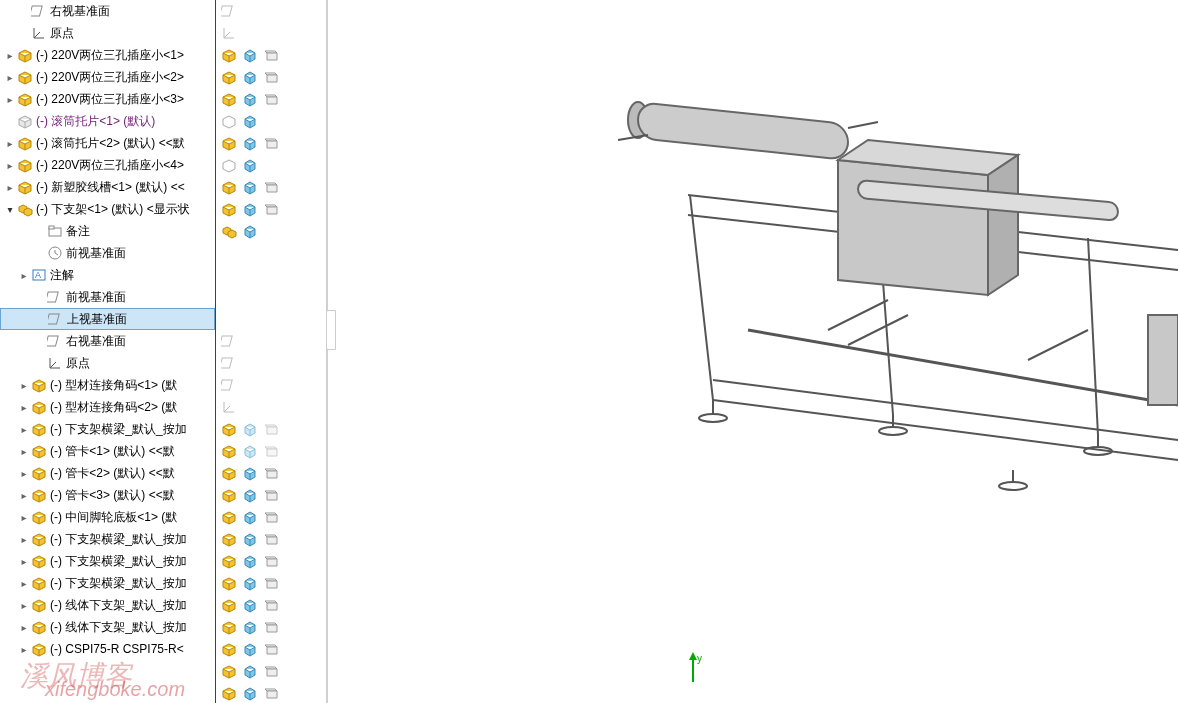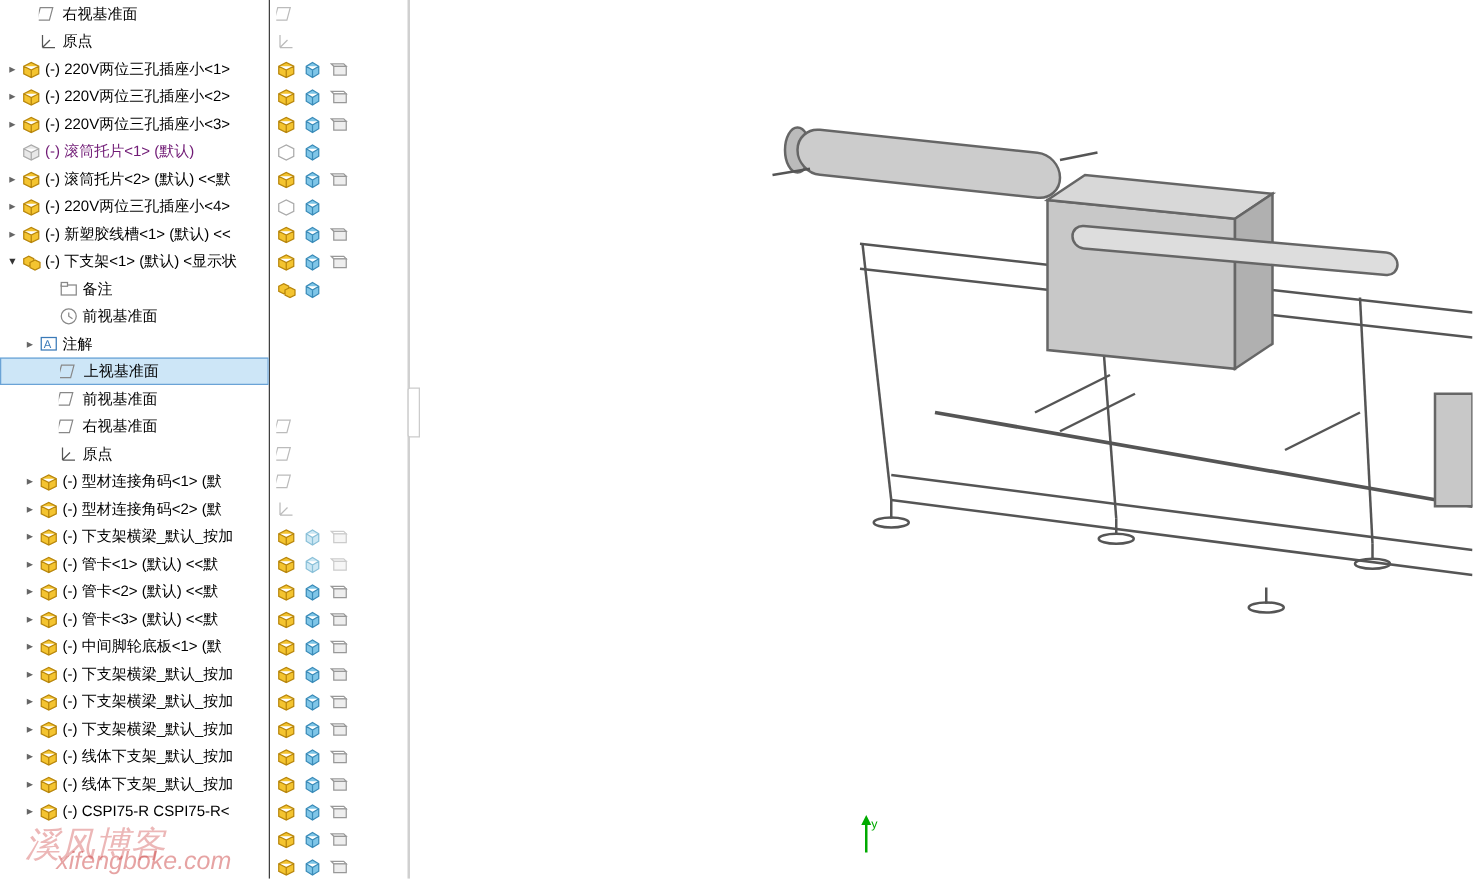--- a/index.html
+++ b/index.html
@@ -146,37 +146,37 @@
       <div class="tree-row indent1">
         <span class="arrow">▸</span>
         <span class="icon">
           <svg viewBox="0 0 16 16">
             <rect x="2" y="3" width="12" height="10" fill="#fff" stroke="#3a7ab8"></rect>
             <text x="4" y="11" font-size="9" fill="#3a7ab8">A</text>
           </svg>
         </span>
         <span class="label">注解</span>
       </div>
+      <div class="tree-row indent2">
+        <span class="arrow"></span>
+        <span class="icon">
+          <svg viewBox="0 0 16 16">
+            <rect x="2" y="3" width="10" height="10" fill="none" stroke="#888" transform="skewX(-15)"></rect>
+          </svg>
+        </span>
+        <span class="label">前视基准面</span>
+      </div>
       <div class="tree-row indent2 selected">
         <span class="arrow"></span>
         <span class="icon">
           <svg viewBox="0 0 16 16">
             <rect x="2" y="3" width="10" height="10" fill="none" stroke="#888" transform="skewX(-15)"></rect>
           </svg>
         </span>
         <span class="label">上视基准面</span>
-      </div>
-      <div class="tree-row indent2">
-        <span class="arrow"></span>
-        <span class="icon">
-          <svg viewBox="0 0 16 16">
-            <rect x="2" y="3" width="10" height="10" fill="none" stroke="#888" transform="skewX(-15)"></rect>
-          </svg>
-        </span>
-        <span class="label">前视基准面</span>
       </div>
       <div class="tree-row indent2">
         <span class="arrow"></span>
         <span class="icon">
           <svg viewBox="0 0 16 16">
             <rect x="2" y="3" width="10" height="10" fill="none" stroke="#888" transform="skewX(-15)"></rect>
           </svg>
         </span>
         <span class="label">右视基准面</span>
       </div>

